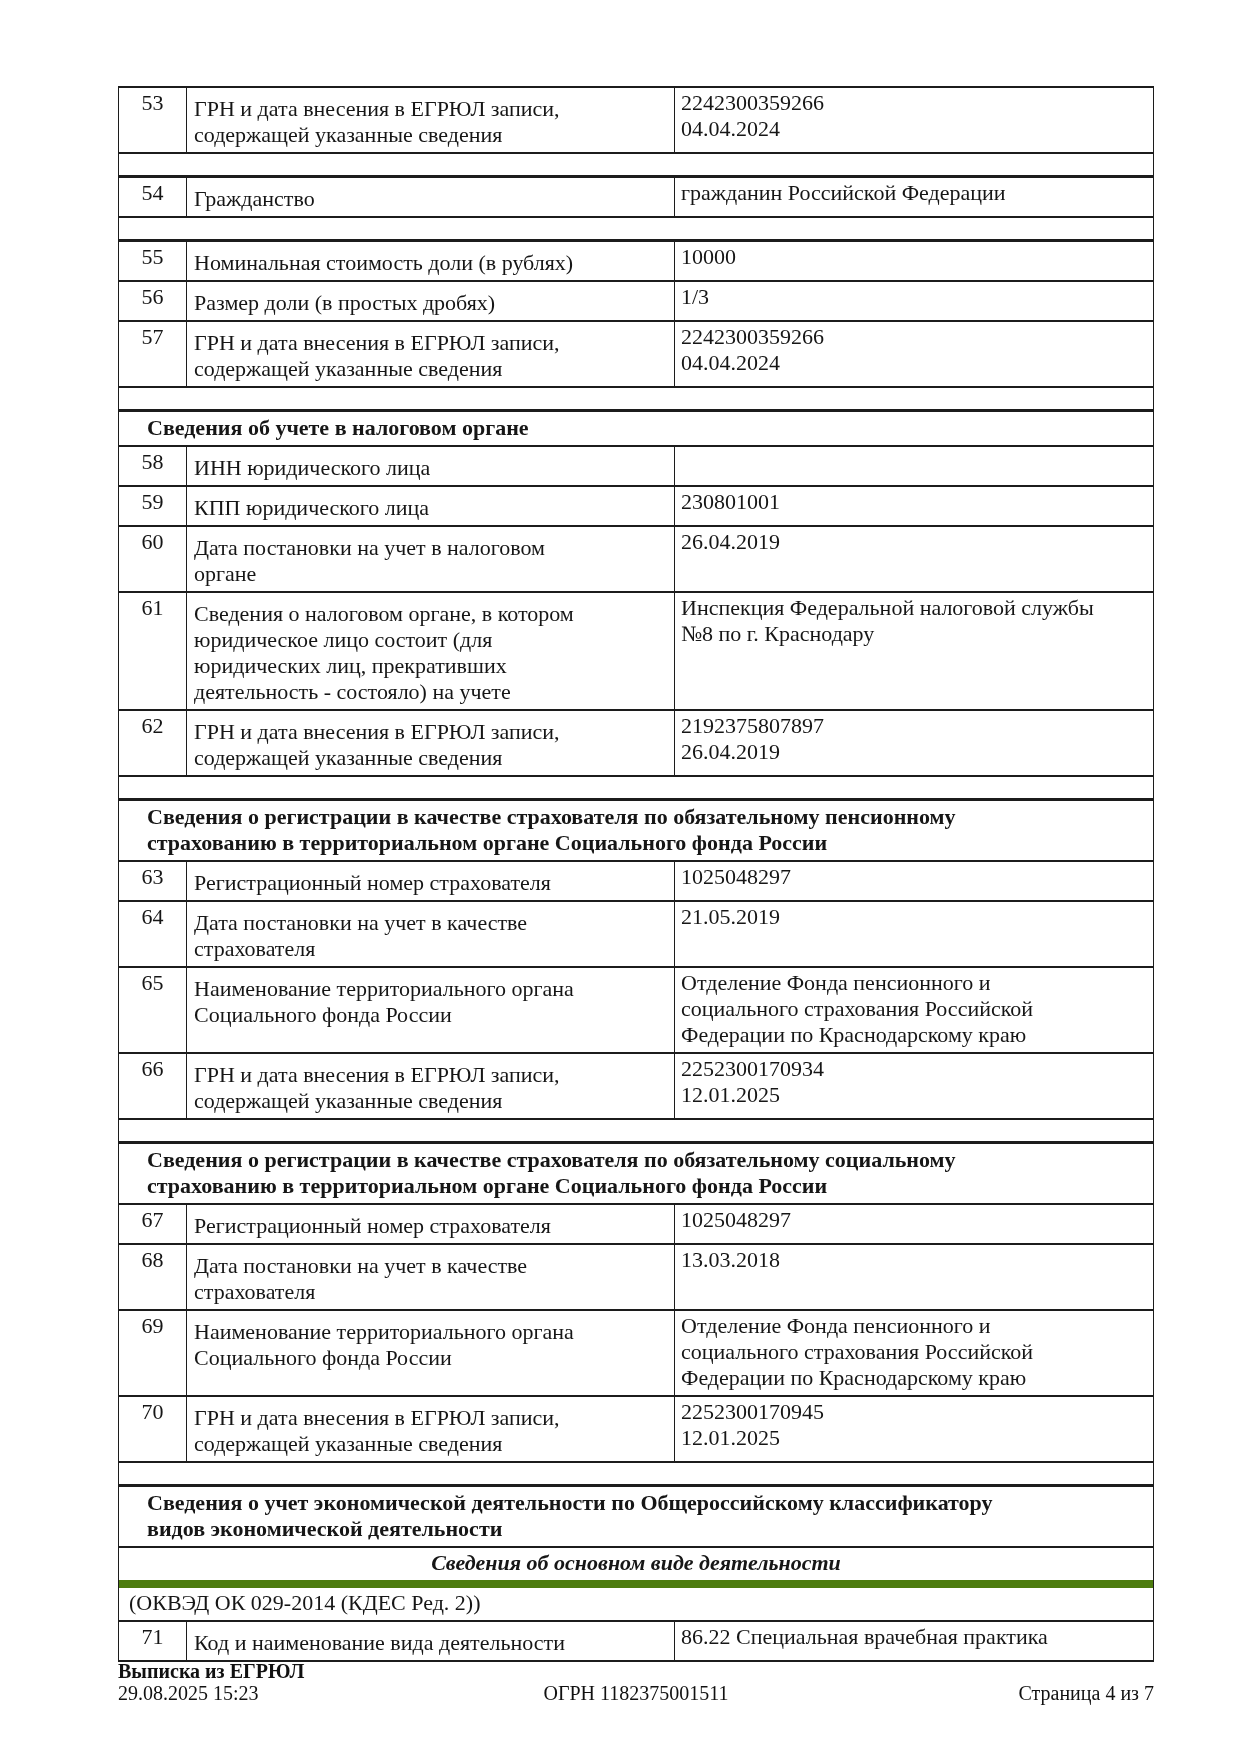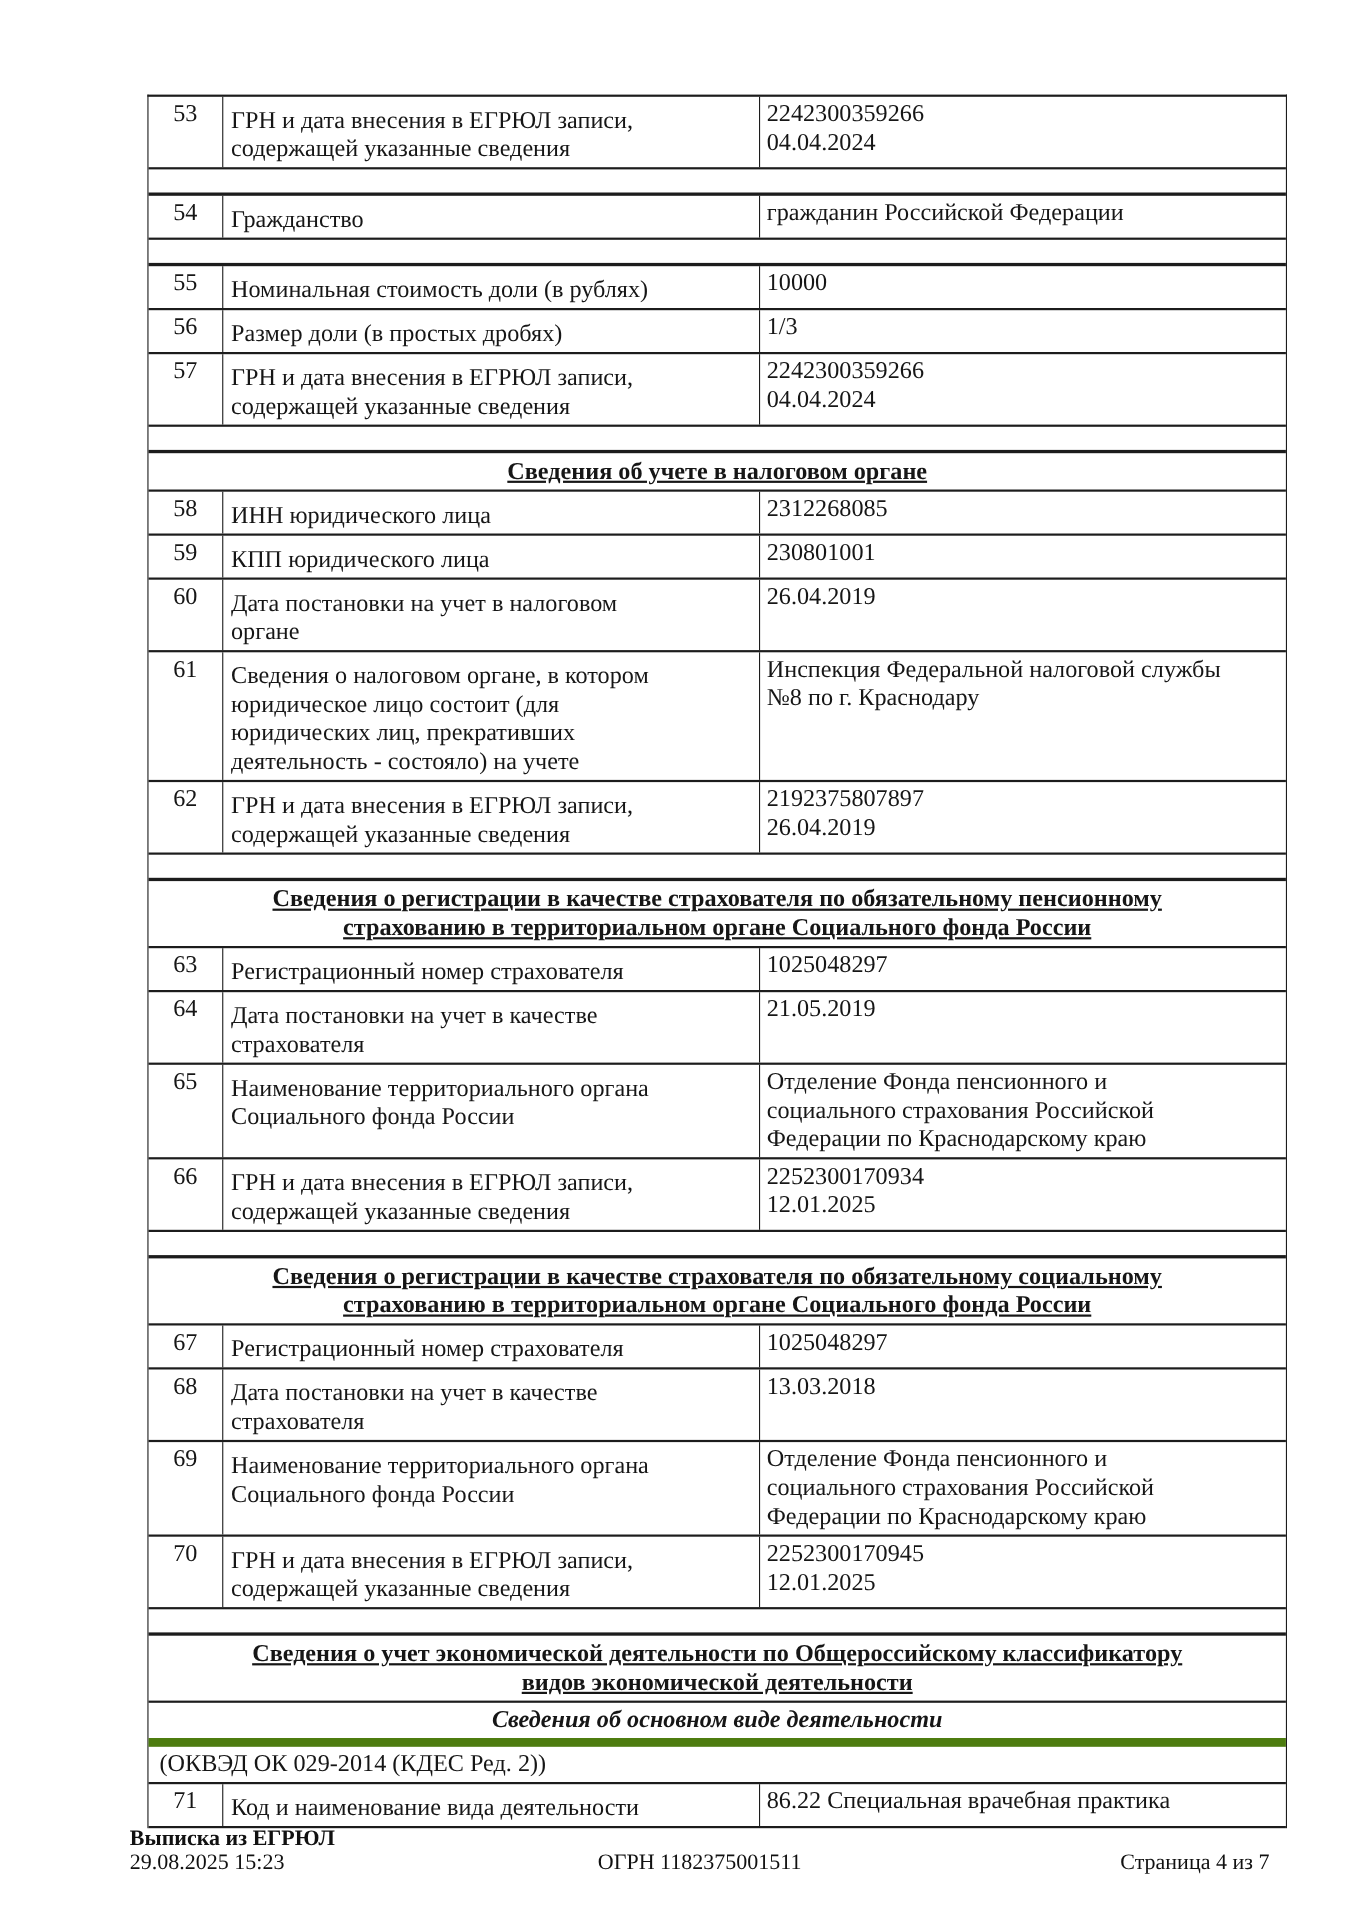--- a/index.html
+++ b/index.html
@@ -7,37 +7,37 @@
   body {
     width:1240px; height:1755px; position:relative;
     font-family:"Liberation Serif", "DejaVu Serif", serif;
     color:#161616;
   }
   .tbl {
     position:absolute; left:118px; top:86px; width:1036px;
     border-left:1px solid #1c1c1c;
     border-right:1px solid #1c1c1c;
     border-top:2px solid #1c1c1c;
-    font-size:22px; line-height:26px;margin-left:16px;
+    font-size:22px; line-height:26px;
   }
   .row { display:flex; border-bottom:2px solid #1c1c1c; }
   .c-num {
     width:68px; flex:0 0 68px; text-align:center;
     padding:2px 2px 4px; border-right:1px solid #1c1c1c;
   }
   .c-label {
     width:488px; flex:0 0 488px;
     padding:8px 10px 4px 7px; border-right:1px solid #1c1c1c;
     white-space:pre-line;
   }
   .c-value { flex:1 1 auto; padding:2px 8px 4px 6px; white-space:pre-line; }
   .spacer-row { height:24px; border-bottom:3px solid #1c1c1c; }
   .section-row {
-    border-bottom:2px solid #1c1c1c; text-align:center; font-weight:bold;
-    padding:3px 28px 4px; white-space:pre-line;text-decoration:underline;
+    border-bottom:2px solid #1c1c1c; font-weight:bold;
+    padding:3px 28px 4px; white-space:pre-line;
   }
   .sub-bi {
     border-bottom:8px solid #4d7c0f; text-align:center;
     font-weight:bold; font-style:italic; padding:2px 10px 4px;
   }
   .sub-i {
     border-bottom:2px solid #1c1c1c; 
     padding:2px 10px 4px;
   }
   .footer {
@@ -81,21 +81,20 @@
       <div class="c-label">ГРН и дата внесения в ЕГРЮЛ записи,
 содержащей указанные сведения</div>
       <div class="c-value">2242300359266
 04.04.2024</div>
     </div>
     <div class="spacer-row"></div>
     <div class="section-row">Сведения об учете в налоговом органе</div>
     <div class="row">
       <div class="c-num">58</div>
       <div class="c-label">ИНН юридического лица</div>
-      <div class="c-value">2312268085</div>
     </div>
     <div class="row">
       <div class="c-num">59</div>
       <div class="c-label">КПП юридического лица</div>
       <div class="c-value">230801001</div>
     </div>
     <div class="row">
       <div class="c-num">60</div>
       <div class="c-label">Дата постановки на учет в налоговом
 органе</div>

